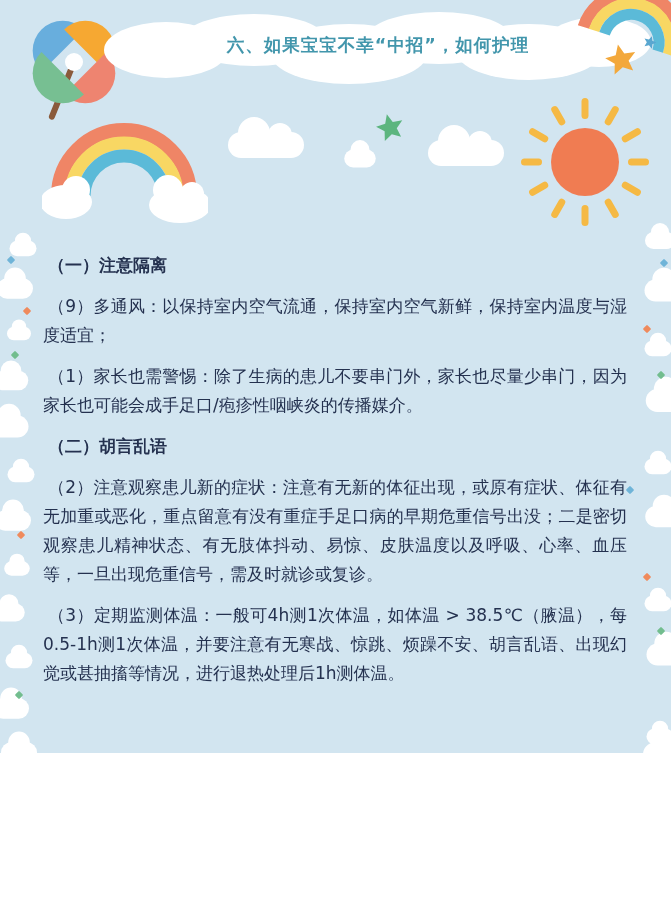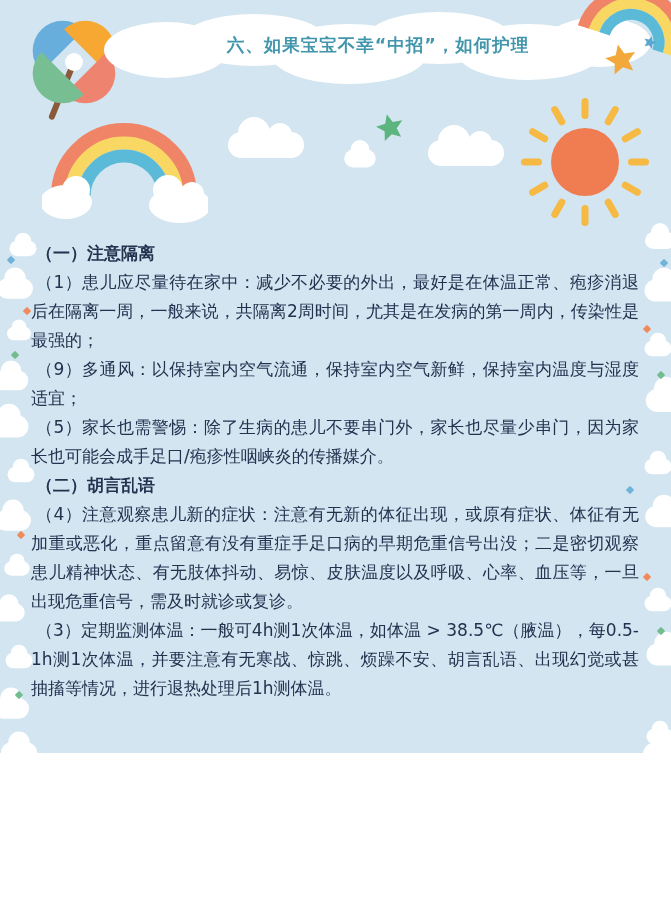--- a/index.html
+++ b/index.html
@@ -24,21 +24,21 @@
   .dot.o{background:#ef8a5c;}
   .dot.g{background:#72bd8e;}
   .dot.b{background:#6fb4d8;}
 
   
   .bottom-strip{position:absolute;left:0;right:0;bottom:0;height:12px;background:#fff;}
 
   
   .content{position:absolute;left:31px;top:239px;width:608px;
     font-size:17px;line-height:29px;color:#24314f;text-align:justify;}
-  .content p{margin:0;text-indent:5px;}
+  .content p{margin:12px;text-indent:5px;}
   .content p.flush{text-indent:0;}
   .content p.heading{font-weight:bold;}
 
   .abs{position:absolute;}
 </style>
 </head>
 <body>
 
 <div class="canvas">
 
@@ -158,25 +158,24 @@
   <div class="dot b" style="left:661px;top:260px;"></div>
   <div class="dot o" style="left:644px;top:326px;"></div>
   <div class="dot g" style="left:658px;top:372px;"></div>
   <div class="dot b" style="left:627px;top:487px;"></div>
   <div class="dot o" style="left:644px;top:574px;"></div>
   <div class="dot g" style="left:658px;top:628px;"></div>
   <div class="dot b" style="left:660px;top:848px;"></div>
 
   <main class="content">
     <p class="heading">（一）注意隔离</p>
-    <p>（1）患儿应尽量待在家中：减少不必要的外出，最好是在体温正常、疱疹消退后在隔离一周，一般来说，共隔离2周时间，尤其是在发病的第一周内，传染性是最强的；</p>
     <p>（9）多通风：以保持室内空气流通，保持室内空气新鲜，保持室内温度与湿度适宜；</p>
-    <p>（5）家长也需警惕：除了生病的患儿不要串门外，家长也尽量少串门，因为家长也可能会成手足口/疱疹性咽峡炎的传播媒介。</p>
+    <p>（1）家长也需警惕：除了生病的患儿不要串门外，家长也尽量少串门，因为家长也可能会成手足口/疱疹性咽峡炎的传播媒介。</p>
     <p class="heading">（二）胡言乱语</p>
-    <p>（4）注意观察患儿新的症状：注意有无新的体征出现，或原有症状、体征有无加重或恶化，重点留意有没有重症手足口病的早期危重信号出没；二是密切观察患儿精神状态、有无肢体抖动、易惊、皮肤温度以及呼吸、心率、血压等，一旦出现危重信号，需及时就诊或复诊。</p>
+    <p>（2）注意观察患儿新的症状：注意有无新的体征出现，或原有症状、体征有无加重或恶化，重点留意有没有重症手足口病的早期危重信号出没；二是密切观察患儿精神状态、有无肢体抖动、易惊、皮肤温度以及呼吸、心率、血压等，一旦出现危重信号，需及时就诊或复诊。</p>
     <p>（3）定期监测体温：一般可4h测1次体温，如体温 &gt; 38.5℃（腋温），每0.5-1h测1次体温，并要注意有无寒战、惊跳、烦躁不安、胡言乱语、出现幻觉或甚抽搐等情况，进行退热处理后1h测体温。</p>
   </main>
 
   <div class="mcloud" style="left:4px;bottom:4px;transform:scale(1.2);"></div>
   <div class="mcloud" style="right:-8px;bottom:2px;transform:scale(1.4);"></div>
   <div class="bottom-strip"></div>
 
 </div>
 
 </body></html>

